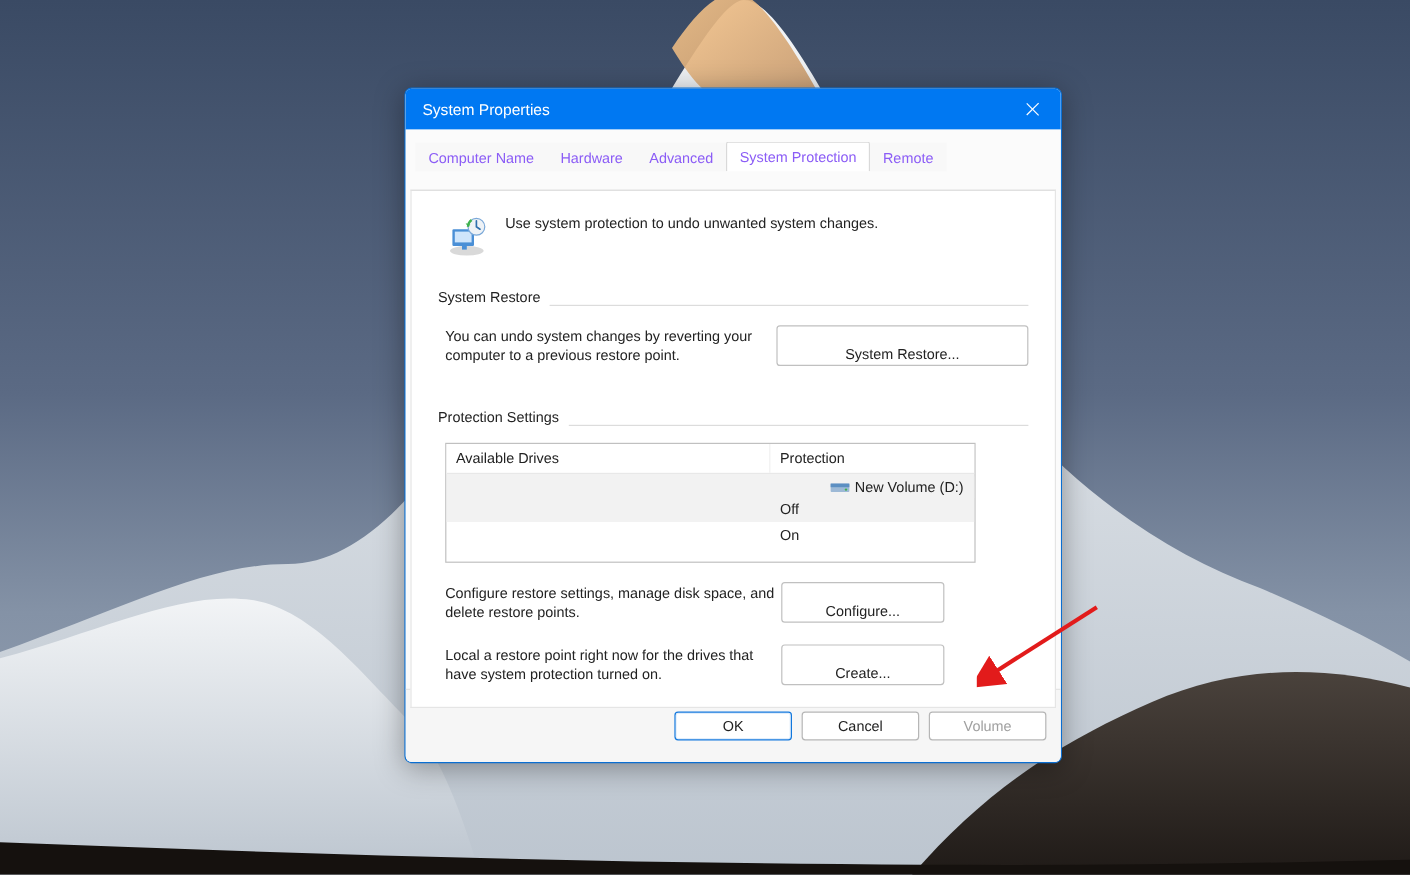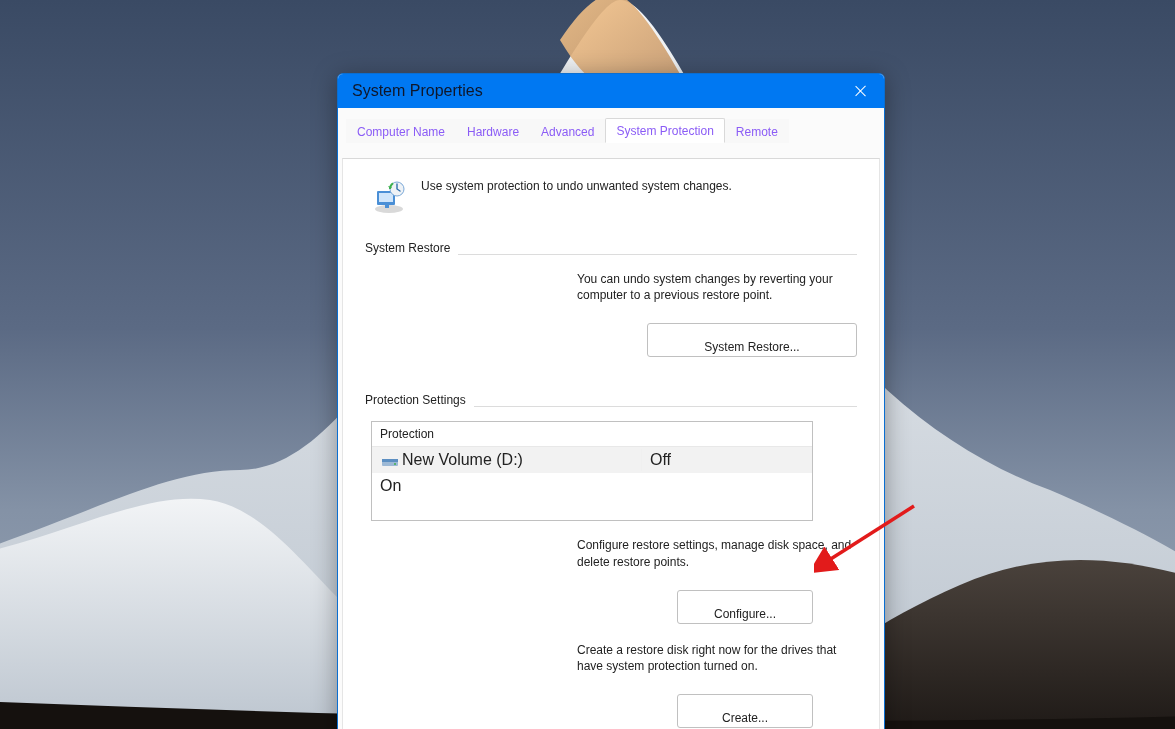--- a/index.html
+++ b/index.html
@@ -26,26 +26,26 @@
       width: 548px;
       background: #fff;
       border: 1px solid #0a6ed1;
       border-radius: 6px;
       box-shadow: 0 4px 24px rgba(0,0,0,0.35);
       z-index: 10;
       overflow: hidden;
     }
     .titlebar {
       background: #0078f2;
-      color: #0f172a;
+      color: #ffffff;
       height: 34px;
       display: flex;
       align-items: center;
       padding: 0 0 0 14px;
-      font-size: 16px;
+      font-size: 13px;
     }
     .titlebar-title { flex: 1; }
     .titlebar-close {
       width: 46px;
       height: 34px;
       display: flex;
       align-items: center;
       justify-content: center;
       cursor: pointer;
     }
@@ -115,21 +115,21 @@
 
     .group-header {
       display: flex;
       align-items: flex-end;
       gap: 8px;
       margin: 8px 0 16px 0;
     }
     .group-header span { color: #222; white-space: nowrap; }
     .group-header .hr { flex: 1; height: 1px; background: #dcdcdc; }
 
-    .row { display: flex; gap: 20px; align-items: flex-end; flex-direction: column; }
+    .row { display: flex; align-items: center; }
     .row .desc { flex: 1; color: #222; line-height: 1.35; max-width: 280px; }
     .btn {
       min-width: 170px;
       height: 24px;
       background: #fff;
       border: 1px solid #c0c0c0;
       border-radius: 3px;
       font-size: 12px;
       font-family: inherit;
       color: #222;
@@ -152,23 +152,24 @@
       border-bottom: 1px solid #e8e8e8;
       font-size: 12px;
       color: #222;
     }
     .drive-header .col { padding: 5px 8px; }
     .col-name { flex: 1; border-right: 1px solid #f0f0f0; padding-left: 10px;}
     .col-prot { width: 170px; }
     .drive-row {
       display: flex;
       align-items: flex-end;
-      font-size: 16px;
+      font-size: 12px;
       color: #222;
       padding: 2px 0;
+      flex-direction: column;
     }
     .drive-row.selected { background: #f2f2f2; }
     .drive-row .col { padding: 2px 8px; }
     .drive-icon {
       width: 16px; height: 12px; display: inline-block; vertical-align: middle; margin-right: 4px;
       margin-left: 2px;
     }
     .drive-row .col-name { display: flex; align-items: center; }
 
     .dialog-footer {
@@ -291,20 +292,21 @@
         </div>
       </div>
 
       <div class="group-header">
         <span>Protection Settings</span>
         <div class="hr"></div>
       </div>
 
       <div class="drive-table" style="margin-left:6px; margin-right:44px;">
         <div class="drive-header">
+          <div class="col col-name">Available Drives</div>
           <div class="col col-prot">Protection</div>
         </div>
         <div class="drive-row selected">
           <div class="col col-name">
             <span class="drive-icon">
               <svg viewBox="0 0 16 12">
                   <rect x="0" y="3" width="16" height="7" rx="1" fill="#9db9d6"></rect>
                   <rect x="0" y="3" width="16" height="3" fill="#5c8fc2"></rect>
                   <circle cx="13" cy="8" r="1" fill="#3fb14f"></circle>
                 </svg>
@@ -319,21 +321,21 @@
       </div>
 
       <div class="row" style="padding-left:6px; margin-top:16px; margin-right:0px;">
         <div class="desc">Configure restore settings, manage disk space, and delete restore points.</div>
         <div class="btn-row-right" style="margin-right:44px;">
           <button class="btn small">Configure...</button>
         </div>
       </div>
 
       <div class="row" style="padding-left:6px; margin-top:18px; margin-right:0px;">
-        <div class="desc">Create a restore disk right now for the drives that have system protection turned on.</div>
+        <div class="desc">Local a restore point right now for the drives that have system protection turned on.</div>
         <div class="btn-row-right" style="margin-right:44px;">
           <button class="btn small">Create...</button>
         </div>
       </div>
 
     </div>
   </div>
 
   <div class="dialog-footer">
     <button class="footer-btn primary">OK</button>

